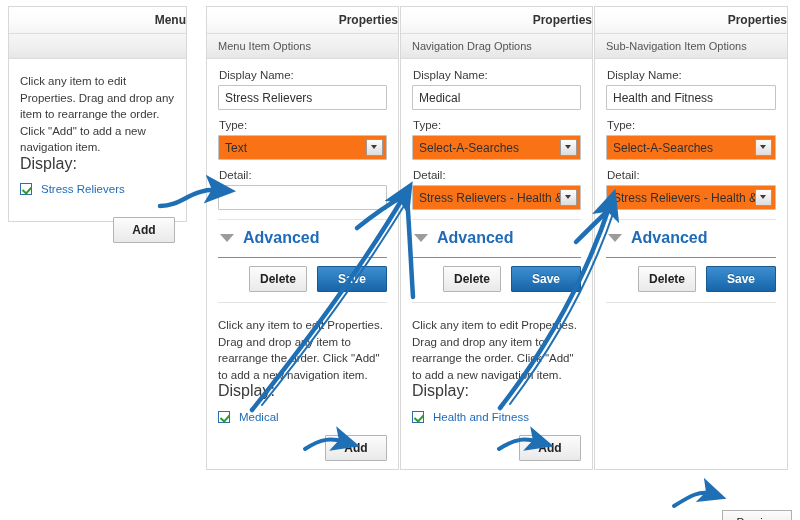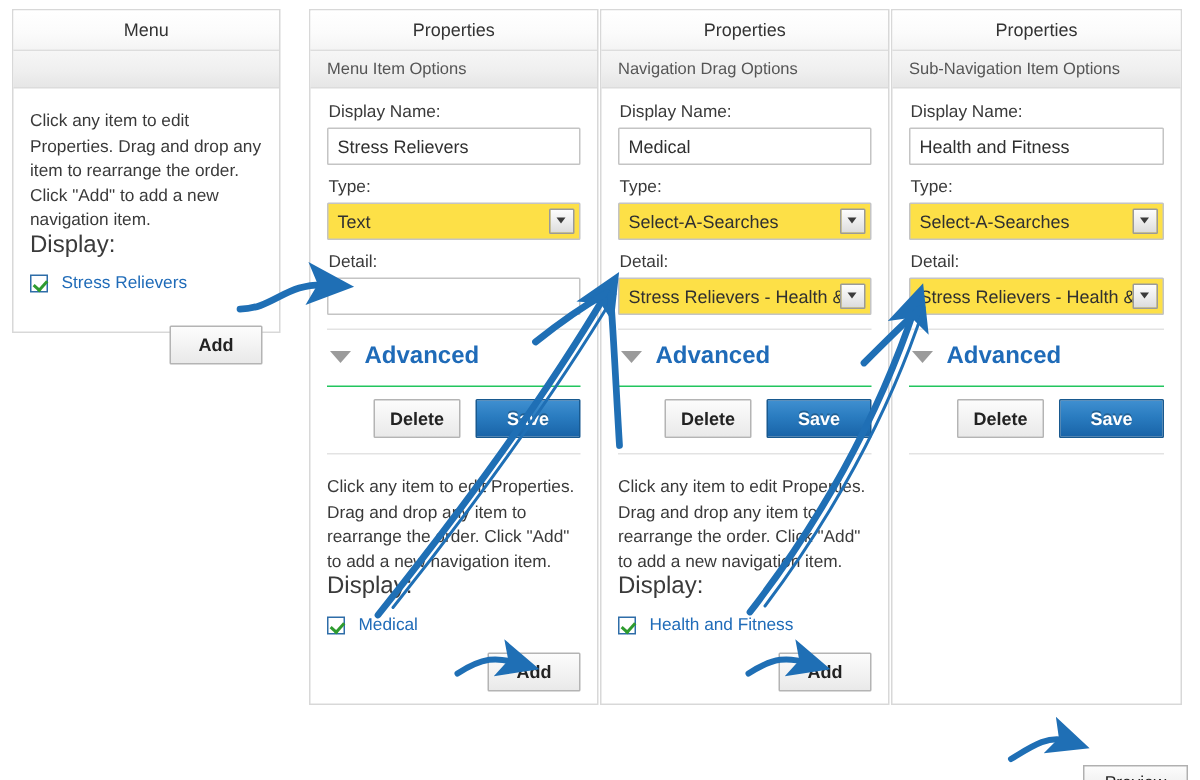--- a/index.html
+++ b/index.html
@@ -20,23 +20,23 @@
   
   .panel {
     position: absolute;
     background: #ffffff;
     border: 1px solid #d8d8d8;
     box-sizing: border-box;
   }
   .panel-head {
     height: 26px;
     line-height: 26px;
-    text-align: center;
+    text-align: right;
     font-size: 12px;
-    font-weight: normal;
+    font-weight: bold;
     color: #333333;
     background: linear-gradient(to bottom, #ffffff 0%, #fbfbfb 60%, #f4f4f4 100%);
     border-bottom: 1px solid #dddddd;
   }
   .panel-sub {
     height: 25px;
     line-height: 25px;
     padding-left: 11px;
     font-size: 11px;
     color: #555555;
@@ -108,21 +108,21 @@
     color: #303030;
     padding: 0 6px;
     font-family: "Liberation Sans", sans-serif;
     border-radius: 1px;
   }
   .selectbox {
     width: 100%;
     height: 25px;
     box-sizing: border-box;
     border: 1px solid #c4c4c4;
-    background: #fde047;
+    background: #f97316;
     display: flex;
     align-items: center;
     border-radius: 1px;
     overflow: hidden;
   }
   .selectbox .sel-text {
     flex: 1 1 auto;
     font-size: 12px;
     color: #303030;
     padding: 0 4px 0 6px;

